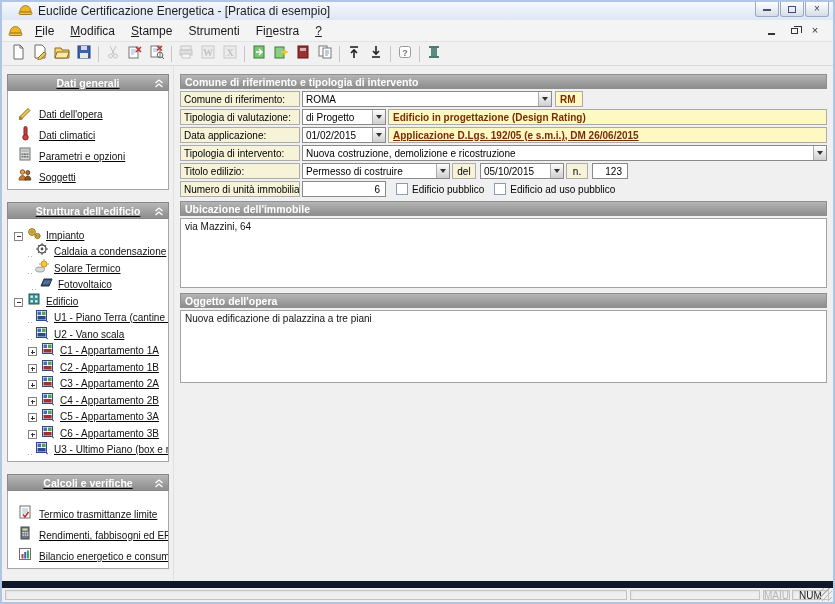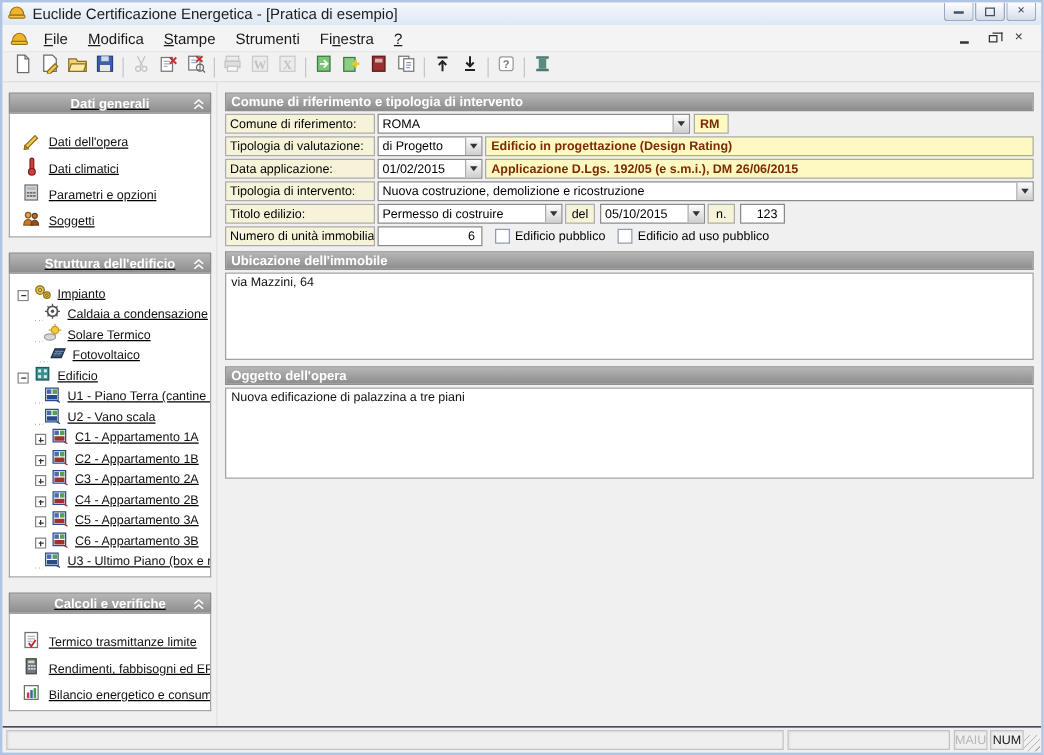--- a/index.html
+++ b/index.html
@@ -1,21 +1,21 @@
 <!DOCTYPE html>
 <html><head>
 <meta charset="utf-8">
 <style>
   html,body{margin:0;padding:0;background:#cfd9e8;font-family:"Liberation Sans",sans-serif;}
   *{box-sizing:border-box;}
   .window{width:835px;height:604px;border:2px solid #b0c4e4;background:#f0f0f0;
           display:flex;flex-direction:column;position:relative;overflow:hidden;}
   
   .titlebar{height:18px;flex:0 0 18px;background:linear-gradient(#f5f8fc,#dde7f5);
-            display:flex;align-items:center;padding-left:4px;font-size:12px;color:#1c1c1c;}
+            display:flex;align-items:center;padding-left:16px;font-size:12px;color:#1c1c1c;}
   .titlebar .title{margin-left:5px;white-space:nowrap;}
   .win-controls{margin-left:auto;display:flex;align-items:flex-start;height:100%;padding-right:4px;}
   .wbtn{width:24px;height:15px;margin-left:1px;border:1px solid #9aa9c4;border-top:none;
         border-radius:0 0 3px 3px;background:linear-gradient(#fefefe,#d6dde9);
         display:flex;align-items:center;justify-content:center;font-size:10px;color:#33405a;line-height:1;}
   .g-min{width:8px;height:3px;border-bottom:2px solid #44506a;}
   .g-max{width:8px;height:7px;border:1px solid #44506a;}
   
   .menubar{height:22px;flex:0 0 22px;background:#f4f4f4;border-bottom:1px solid #e2e2e2;
            display:flex;align-items:center;padding:0 4px;font-size:12px;color:#1a1a1a;}
@@ -67,27 +67,27 @@
   .combo-btn::after{content:"";border-left:3px solid transparent;border-right:3px solid transparent;border-top:4px solid #333;}
   .ro{background:#fef9c3;border:1px solid #aaa;color:#7b2c00;font-weight:bold;font-size:10px;
       display:flex;align-items:center;padding-left:4px;overflow:hidden;white-space:nowrap;}
   .tfield{background:#fff;border:1px solid #8a8a8a;font-size:10px;display:flex;align-items:center;overflow:hidden;}
   .tfield.num{justify-content:flex-end;padding-right:5px;}
   .cbwrap{display:flex;align-items:center;margin-left:10px;}
   .cb{width:12px;height:12px;background:#fff;border:1px solid #8d9bb3;flex:0 0 12px;}
   .cb-label{font-size:10px;margin-left:4px;white-space:nowrap;}
   .textarea{background:#fff;border:1px solid #a2a2a2;font-size:10px;padding:2px 4px;color:#111;}
   
-  .statusbar{height:21px;flex:0 0 21px;background:#f0f0f0;border-top:1px solid #0f172a;position:relative;}
+  .statusbar{height:21px;flex:0 0 21px;background:#f0f0f0;border-top:7px solid #0f172a;position:relative;}
   .sb-sec{position:absolute;top:2px;bottom:2px;border:1px solid #c3c3c3;background:#efefef;
           box-shadow:inset 1px 1px 2px rgba(0,0,0,.05);font-size:10px;display:flex;align-items:center;justify-content:center;}
   .sb-1{left:3px;width:622px;}
   .sb-2{left:628px;width:130px;}
   .sb-maiu{left:761px;width:27px;color:#b6b6b6;}
-  .sb-num{left:790px;width:27px;color:#1a1a1a;font-weight:bold;font-weight:normal;}
+  .sb-num{left:790px;width:37px;color:#1a1a1a;font-weight:bold;font-weight:normal;}
   .sb-grip{position:absolute;right:1px;bottom:1px;width:13px;height:13px;
            background:repeating-linear-gradient(135deg,transparent 0 3px,#b4b4b4 3px 4px);}
 </style>
 </head>
 <body>
 
 <div class="window">
 
   <div class="titlebar">
     <span class="app-ico">
@@ -583,21 +583,21 @@
         </div>
         <div class="ro" style="flex:1;margin-left:2px;">Edificio in progettazione (Design Rating)</div>
       </div>
 
       <div class="frow">
         <div class="flabel">Data applicazione:</div>
         <div class="combo" style="width:84px;flex:0 0 84px;">
           <span>01/02/2015</span>
           <span class="combo-btn"></span>
         </div>
-        <div class="ro" style="flex:1;margin-left:2px;">Applicazione D.Lgs. 192/05 (e s.m.i.), DM 26/06/2015</div>
+        <div class="ro" style="flex:1;margin-left:2px;text-decoration:underline;">Applicazione D.Lgs. 192/05 (e s.m.i.), DM 26/06/2015</div>
       </div>
 
       <div class="frow">
         <div class="flabel">Tipologia di intervento:</div>
         <div class="combo" style="flex:1;">
           <span>Nuova costruzione, demolizione e ricostruzione</span>
           <span class="combo-btn"></span>
         </div>
       </div>
 

